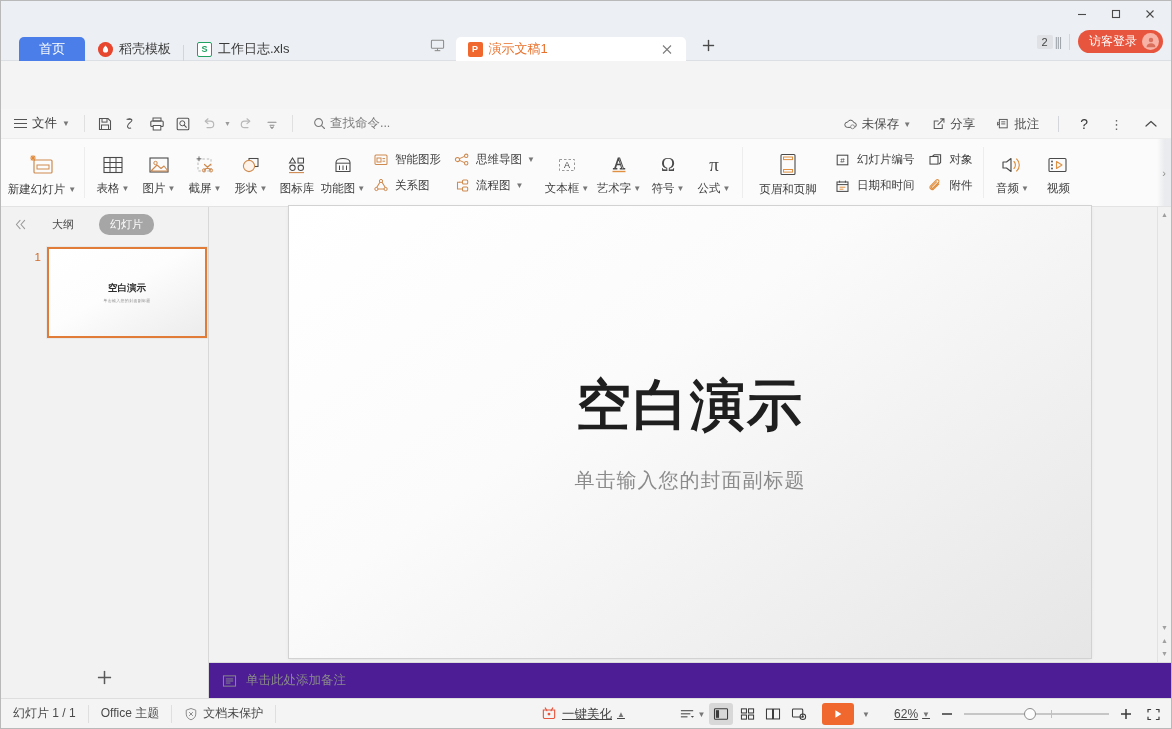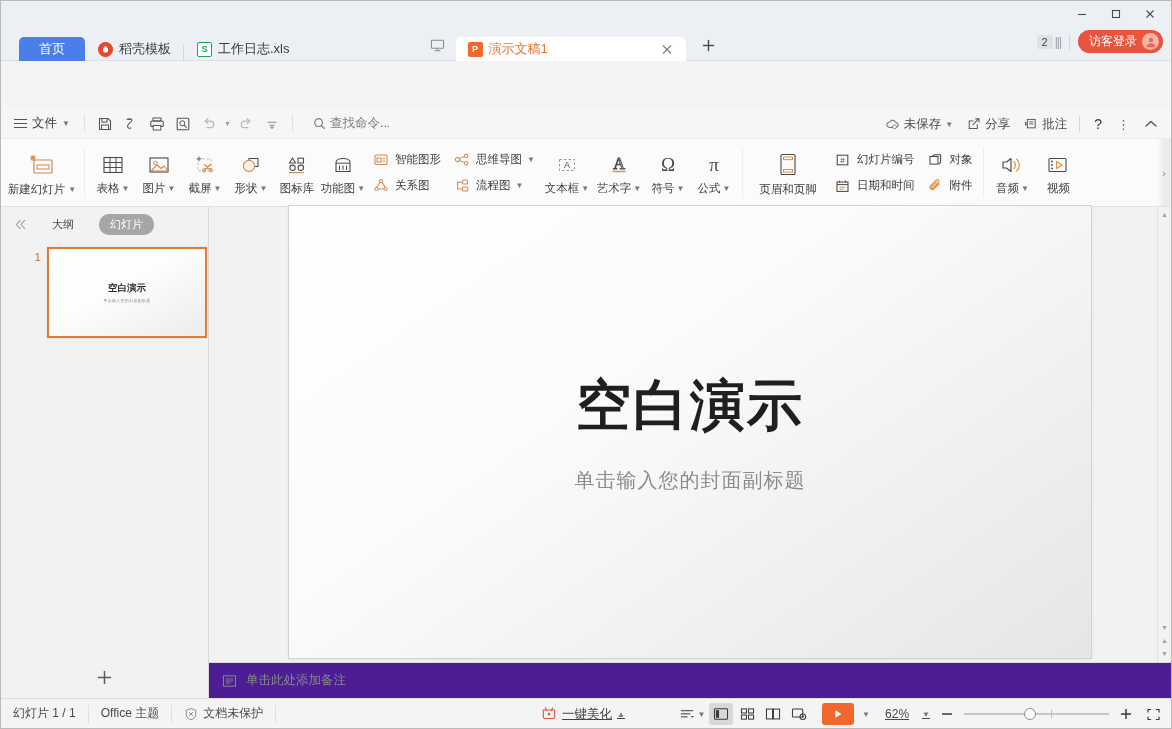--- a/index.html
+++ b/index.html
@@ -164,21 +164,21 @@
   }
   .ribtab.sel {
     background: #f0682d; color:#fff;
   }
   .findcmd {
     display:flex; align-items:center; gap:4px;
     margin-left: 13px; color:#7b7b7b; font-size:12.5px;
   }
   .menurow-right {
     position:absolute; right: 6px; top:0; height:30px;
-    display:flex; align-items:center; gap:2px;
+    display:flex; align-items:center; gap:9px;
   }
   .mr-item {
     display:flex;align-items:center;gap:4px;
     padding: 3px 6px; font-size:12.5px; color:#4a4a4a;
     border-radius:3px;
   }
   .mr-ico{ display:flex;align-items:center; color:#5a5a5a;}
 
   
   .ribbon {
@@ -339,21 +339,21 @@
   .zoomtrack{
     width:145px; height:2px; background:#c6c6c6; position:relative;
   }
   .zoomknob{
     position:absolute; left:60px; top:-5px;
     width:12px;height:12px;border-radius:50%;
     background:#fdfdfd; border:1.3px solid #8d8d8d;
   }
   .ztick{ position:absolute; left:87px; top:-3px; width:1px;height:8px; background:#c0c0c0;}
   .zbtn{ width:20px;height:20px;display:flex;align-items:center;justify-content:center;color:#3a3a3a;font-size:16px;}
-  .zpct{ font-size:12px;color:#4a4a4a; display:flex;align-items:center;gap:13px;text-decoration:underline;}
+  .zpct{ font-size:12px;color:#4a4a4a; display:flex;align-items:center;gap:4px;text-decoration:underline;}
   svg{ display:block; }
 </style>
 </head>
 <body>
 
 <div class="app">
 
   <div class="titlebar">
 
     <div class="win-controls">

